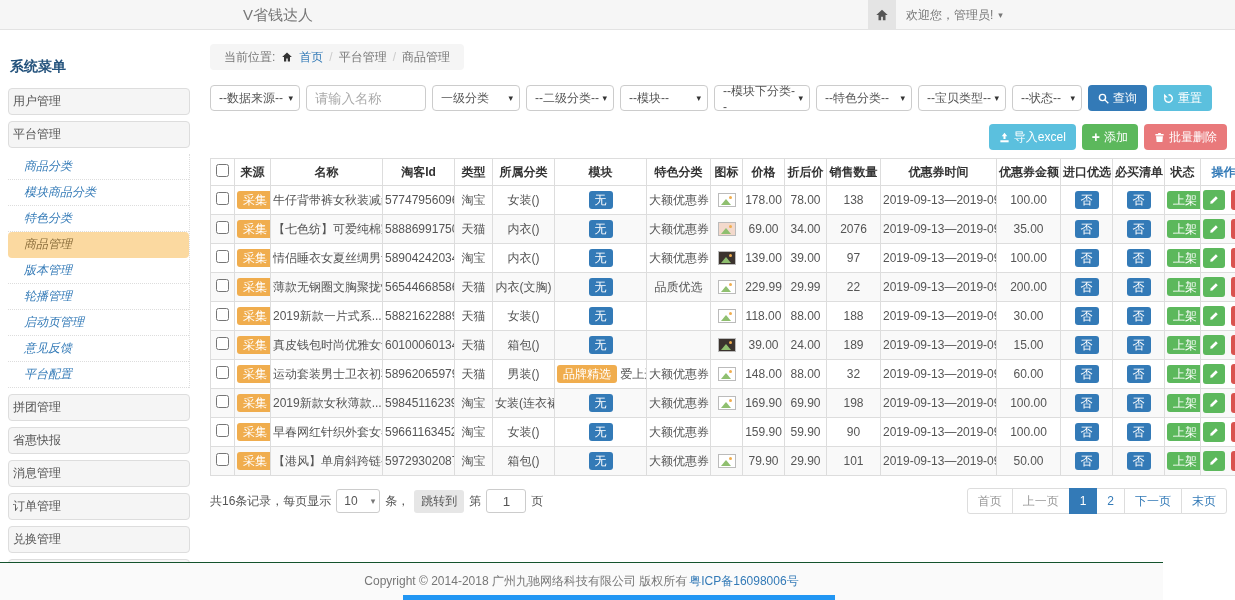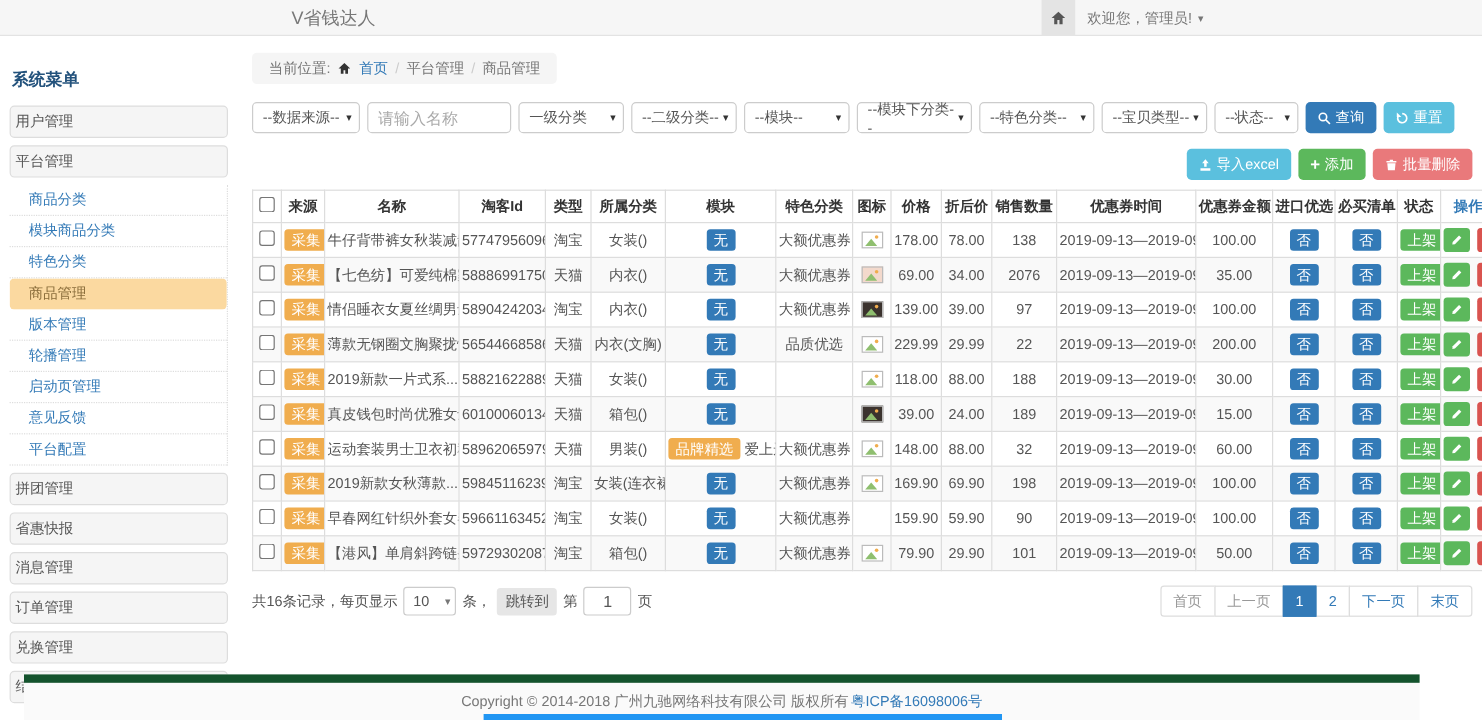--- a/index.html
+++ b/index.html
@@ -13,21 +13,21 @@
   .topbar { position:relative; height:30px; background:#f6f6f6; border-bottom:1px solid #e3e3e3; }
   .topbar-title { position:absolute; left:243px; top:6px; font-size:15px; color:#777; }
   .home-box { position:absolute; left:868px; top:0; width:28px; height:30px; background:#e4e4e4; display:flex; align-items:center; justify-content:center; cursor:pointer; }
   .welcome { position:absolute; left:906px; top:0; height:30px; display:flex; align-items:center; gap:5px; color:#777; cursor:pointer; }
   .caret-glyph { font-size:9px; color:#777; }
   
   .sidebar { position:absolute; left:8px; top:52px; width:182px; }
   .sidebar-title { color:#23527c; font-weight:bold; font-size:14px; margin:6px 0 12px 2px; }
   .panel-item { background:#f5f5f5; border:1px solid #ddd; border-radius:4px; height:27px; display:flex; align-items:center; padding-left:4px; color:#555; margin-bottom:6px; cursor:pointer; }
   .submenu { margin:2px 0 6px 0; border-right:1px dotted #ddd; }
-  .submenu-item { height:26px; display:flex; align-items:center; padding-left:16px; color:#337ab7; border-bottom:1px dotted #ddd; cursor:pointer; }
+  .submenu-item { height:26px; display:flex; align-items:center; padding-left:16px; color:#337ab7; border-bottom:1px dotted #ddd; cursor:pointer;font-style:italic; }
   .submenu-item[data-active="true"] { background:#fbd9a0; border-radius:4px; color:#8a6d3b; border-bottom-color:transparent; }
   
   .content { position:absolute; left:210px; top:44px; width:1017px; }
   .breadcrumb { display:inline-flex; align-items:center; gap:6px; background:#f5f5f5; border-radius:4px; height:26px; padding:0 14px; color:#777; }
   .breadcrumb .link { color:#337ab7; cursor:pointer; }
   .breadcrumb .sep { color:#ccc; }
   .crumb { color:#777; }
   
   .filter-row { margin-top:15px; display:flex; gap:6px; align-items:center; }
   .fselect { border:1px solid #ccc; border-radius:4px; height:26px; background:#fff; display:flex; align-items:center; justify-content:space-between; padding:0 6px 0 8px; color:#555; cursor:pointer; flex:none; }
@@ -67,21 +67,21 @@
   .mini-select { border:1px solid #ccc; border-radius:3px; height:24px; width:44px; display:inline-flex; align-items:center; justify-content:space-between; padding:0 4px 0 7px; background:#fff; cursor:pointer; }
   .jump-chip { background:#e6e6e6; border-radius:3px; padding:3px 7px; color:#555; cursor:pointer; }
   .page-input { border:1px solid #ccc; border-radius:3px; width:40px; height:24px; text-align:center; color:#555; }
   .page-btns { display:flex; }
   .page-btn { border:1px solid #ddd; background:#fff; color:#337ab7; height:26px; padding:0 10px; display:inline-flex; align-items:center; margin-left:-1px; cursor:pointer; }
   .page-btn:first-child { border-radius:3px 0 0 3px; margin-left:0; }
   .page-btn:last-of-type { border-radius:0 3px 3px 0; }
   .page-btn[data-state="active"] { background:#337ab7; color:#fff; border-color:#337ab7; z-index:1; }
   .page-btn[data-state="disabled"] { color:#999; cursor:default; }
   
-  .footer { position:absolute; left:0; bottom:0; width:1163px; height:38px; background:#fafafa; border-top:7px solid #14532d; display:flex; align-items:center; justify-content:center; color:#777; z-index:5;margin-left:20px; }
+  .footer { position:absolute; left:0; bottom:0; width:1163px; height:38px; background:#fafafa; border-top:1px solid #14532d; display:flex; align-items:center; justify-content:center; color:#777; z-index:5; }
   .footer .icp { color:#337ab7; cursor:pointer; margin-left:2px; }
   .bottom-bar { position:absolute; left:403px; bottom:0; width:432px; height:5px; background:#2196f3; z-index:6; cursor:grab; }
   svg { display:block; }
 </style>
 </head>
 <body>
 
 <div class="topbar">
   <div class="topbar-title">V省钱达人</div>
   <div class="home-box">

